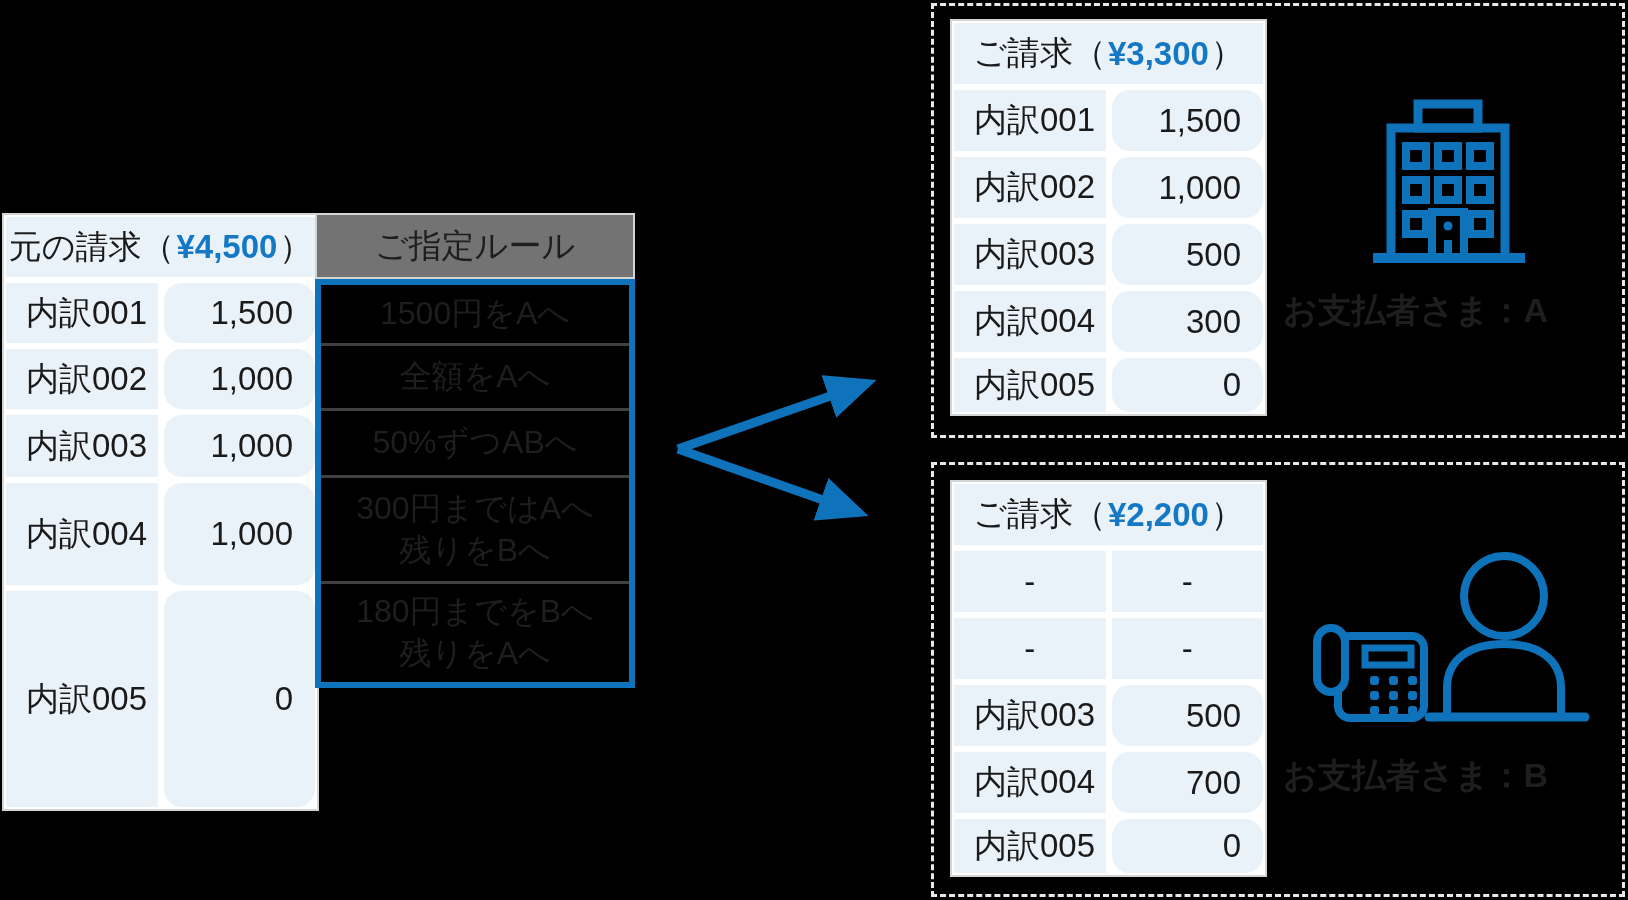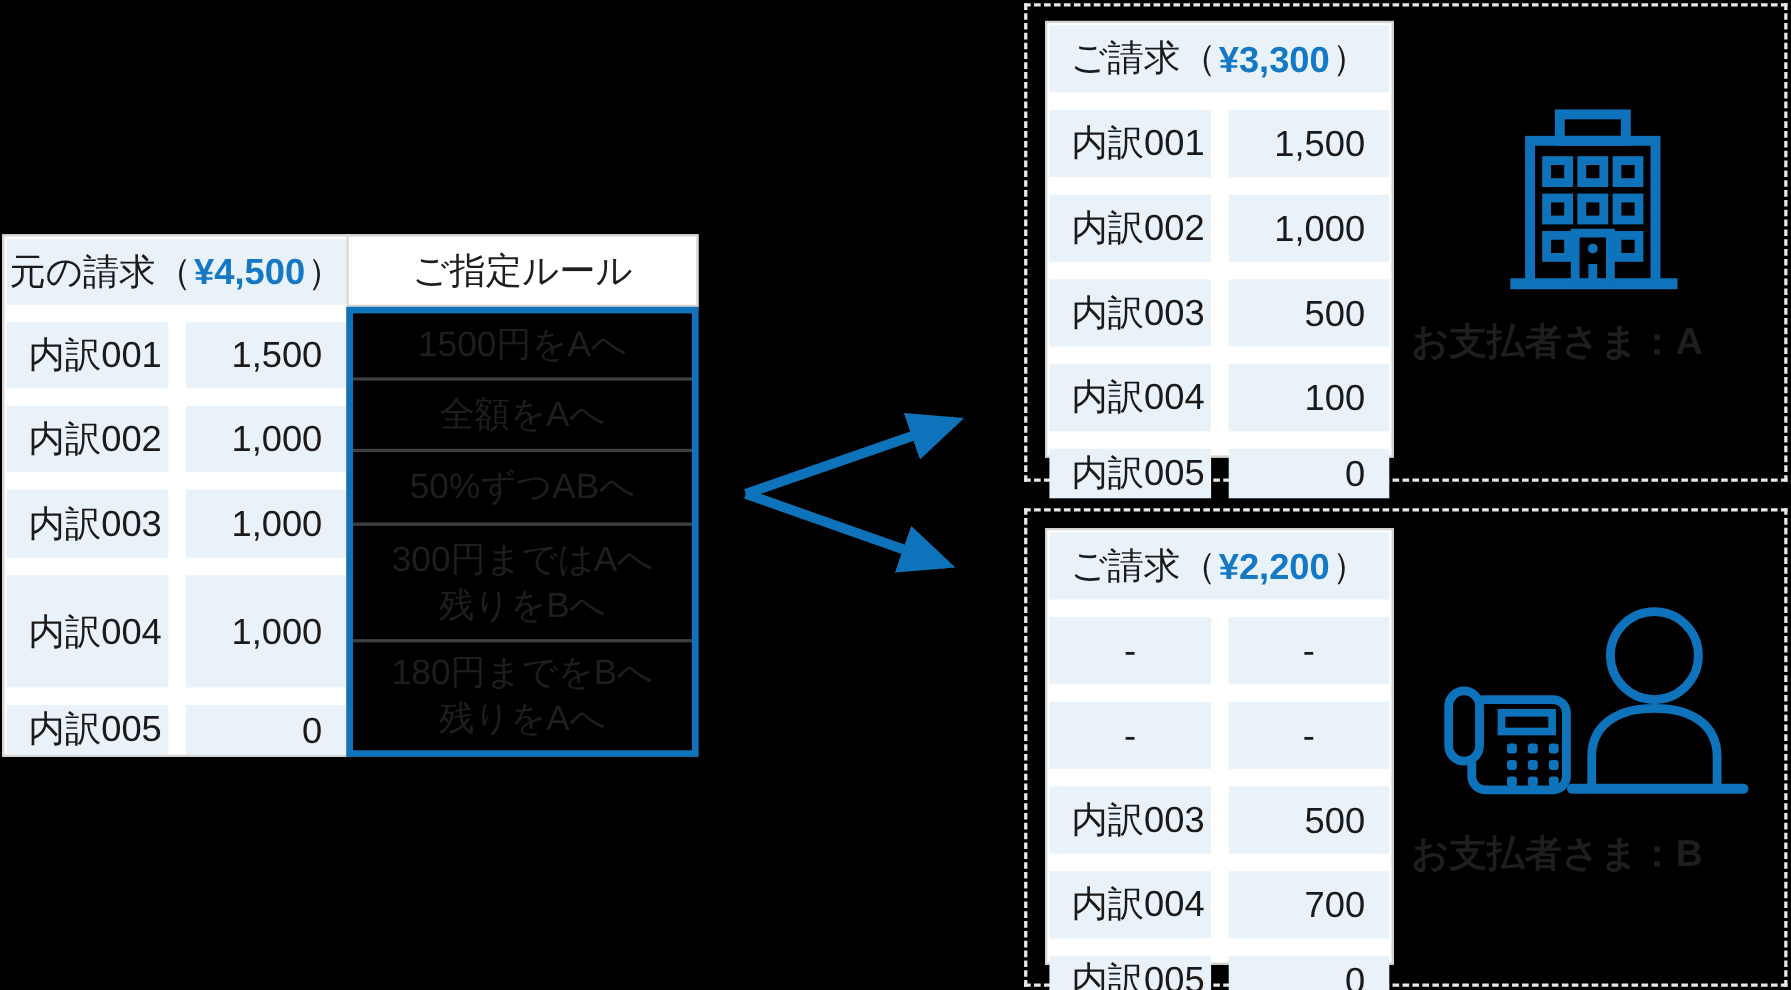--- a/index.html
+++ b/index.html
@@ -3,46 +3,46 @@
 <meta charset="utf-8">
 <style>
   html,body { margin:0; padding:0; background:#000; }
   .canvas {
     position:relative; width:1628px; height:900px; background:#000000;
     font-family:"Liberation Sans","DejaVu Sans",sans-serif; overflow:hidden;
   }
   
   .tbl {
     position:absolute; display:grid; box-sizing:border-box;
-    background:#ffffff; border:2px solid #d4d4d4; padding:2px; gap:16px;
+    background:#ffffff; border:2px solid #d4d4d4; padding:2px; gap:6px;
   }
   .cell {
     background:#e9f1f9; color:#1a1a1a; font-size:33px;
     display:flex; align-items:center; box-sizing:border-box;
   }
   .cell.hdr { grid-column:1 / span 2; justify-content:center; }
   .cell.lbl { justify-content:flex-start; padding-left:20px; }
-  .cell.val { justify-content:flex-end; padding-right:22px; }
+  .cell.val { justify-content:flex-end; padding-right:22px;border-radius:18px; }
   .cell.ctr { justify-content:center; padding:0; }
   .amt { color:#1478c4; font-weight:700; margin:0 2px; }
 
-  .src { left:2px; top:213px; width:317px; height:475px;
+  .src { left:2px; top:213px; width:317px; height:598px;
          grid-template-columns:1fr 1fr;
          grid-template-rows:60px 60px 60px 62px 102px 1fr; }
 
   .dest { width:317px; height:397px;
           grid-template-columns:1fr 1fr;
           grid-template-rows:61px 61px 61px 61px 61px 1fr; }
   .dest.a { left:950px; top:19px; }
   .dest.b { left:950px; top:480px; }
 
   
   .rule-hdr {
     position:absolute; left:315px; top:213px; width:320px; height:66px;
-    box-sizing:border-box; background:#ffffff; border:2px solid #d4d4d4;
+    box-sizing:border-box; background:#737373; border:2px solid #d4d4d4;
     color:#1e1e1e; font-size:33px; display:flex; align-items:center; justify-content:center;
   }
   .rules {
     position:absolute; left:315px; top:279px; width:320px; height:409px;
     box-sizing:border-box; background:#404040; border:6px solid #0e73ba;
     display:grid; gap:3px; grid-template-rows:58px 62px 64px 103px 1fr;
   }
   .rule-cell {
     background:#000; color:#1e1e1e; font-size:32px; line-height:1.3;
     display:flex; flex-direction:column; align-items:center; justify-content:center;
@@ -129,21 +129,21 @@
       <span class="amt">¥3,300</span>
       <span>）</span>
     </div>
     <div class="cell lbl">内訳001</div>
     <div class="cell val">1,500</div>
     <div class="cell lbl">内訳002</div>
     <div class="cell val">1,000</div>
     <div class="cell lbl">内訳003</div>
     <div class="cell val">500</div>
     <div class="cell lbl">内訳004</div>
-    <div class="cell val">100</div>
+    <div class="cell val">300</div>
     <div class="cell lbl">内訳005</div>
     <div class="cell val">0</div>
   </div>
 
   <div class="tbl dest b">
     <div class="cell hdr">
       <span>ご請求（</span>
       <span class="amt">¥2,200</span>
       <span>）</span>
     </div>

